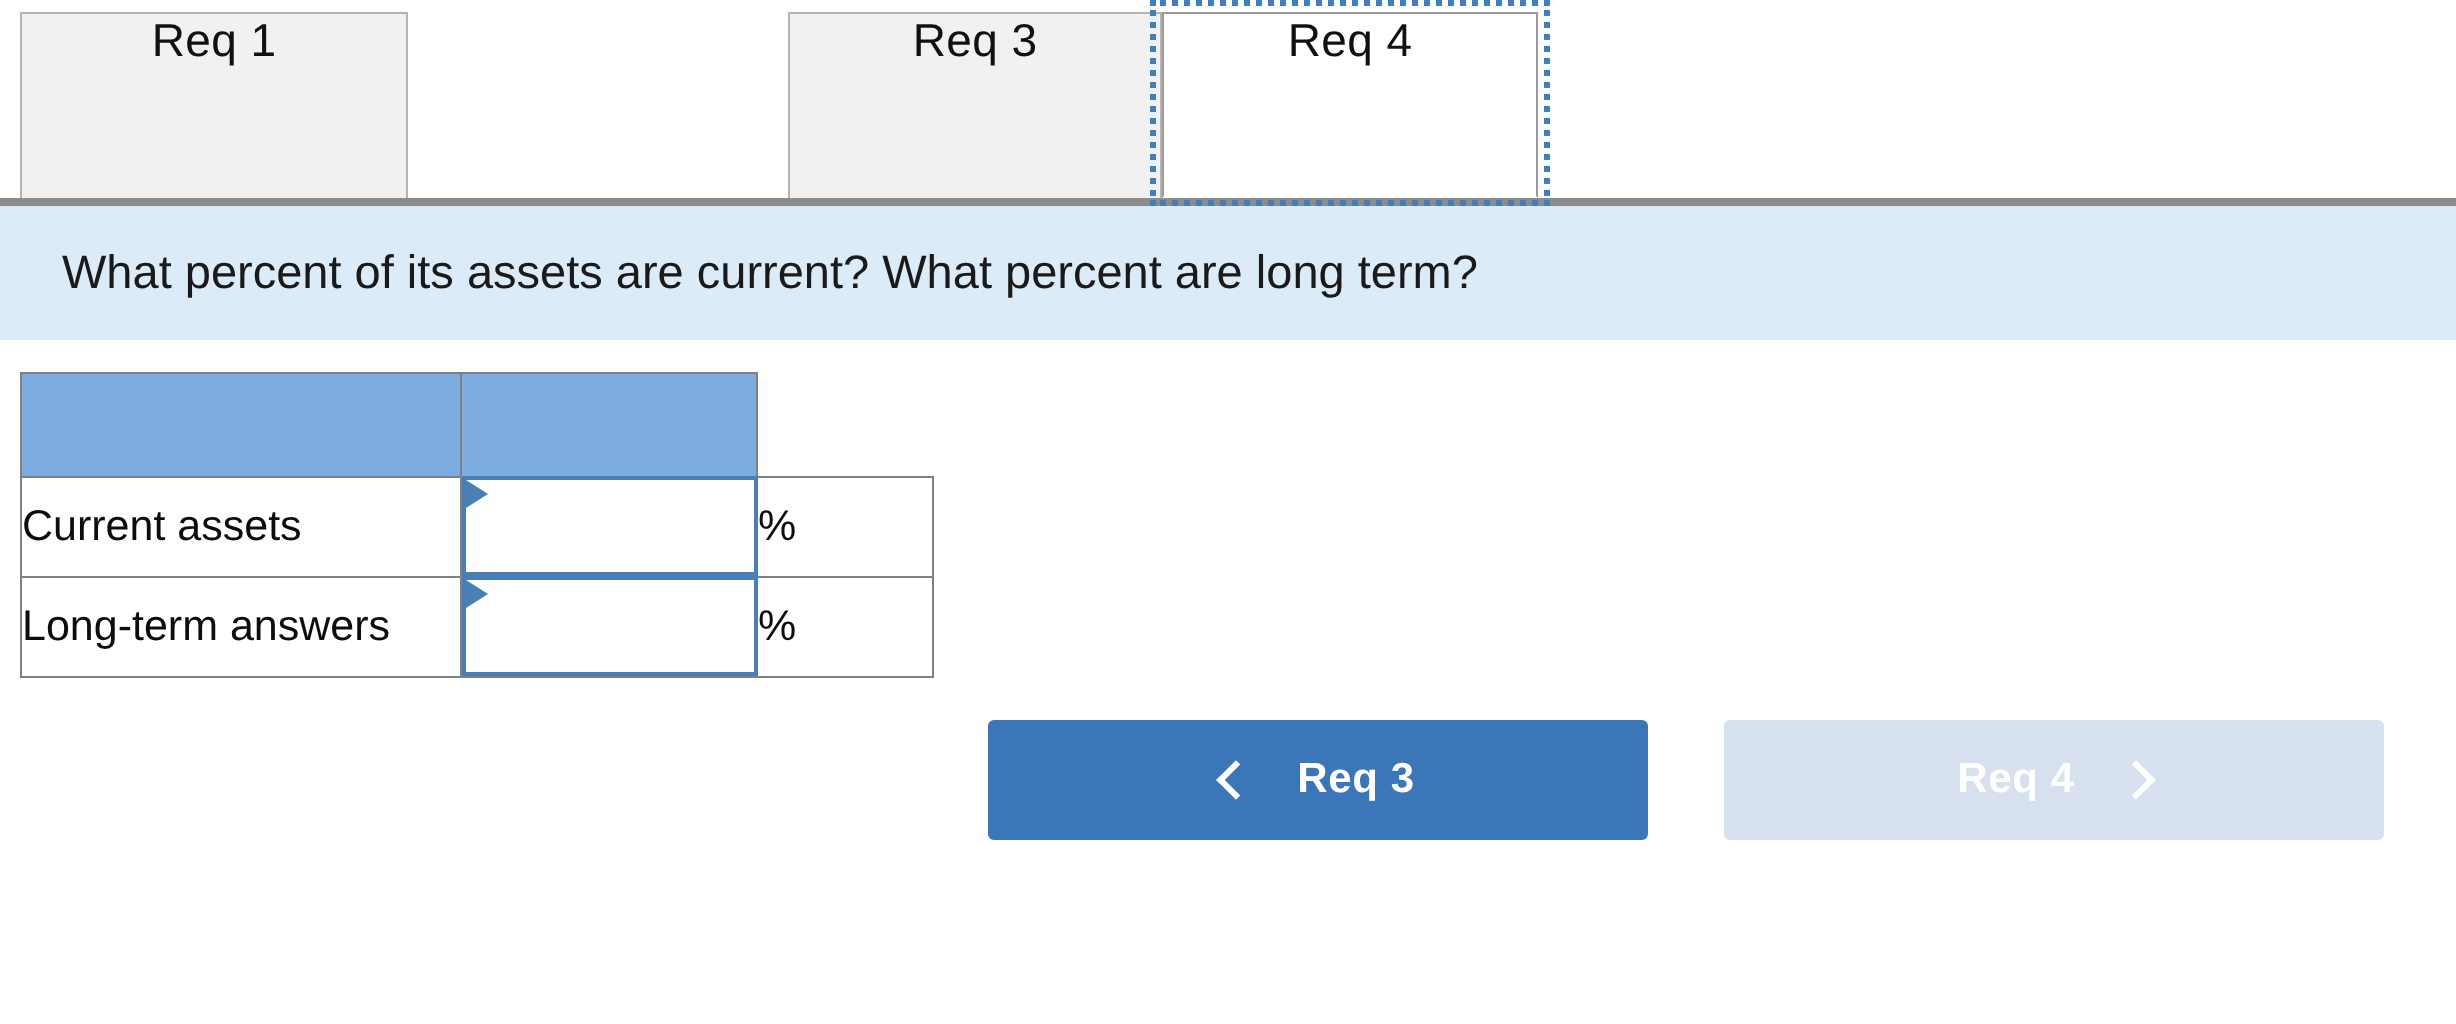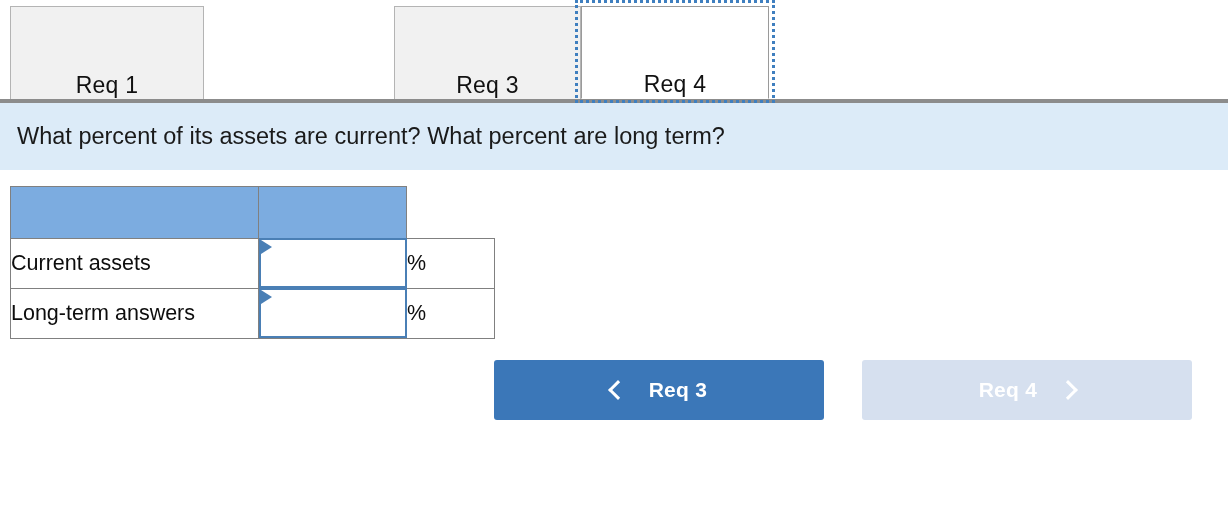--- a/index.html
+++ b/index.html
@@ -31,21 +31,21 @@
     width: 1228px;
     height: 4px;
     background: #8c8c8c;
   }
   .tab {
     position: absolute;
     top: 6px;
     height: 93px;
     box-sizing: border-box;
     display: flex;
-    align-items: flex-end;
+    align-items: flex-start;
     justify-content: center;
     font-size: 23px;
     color: #111111;
     background: #f1f1f1;
     border: 1px solid #b4b4b4;
     border-bottom: none;
     letter-spacing: .2px;
   }
   .tab.active {
     background: #ffffff;
@@ -69,21 +69,21 @@
   .question-banner {
     position: absolute;
     left: 0;
     top: 103px;
     width: 1228px;
     height: 67px;
     background: #dcebf8;
     display: flex;
     align-items: center;
     box-sizing: border-box;
-    padding-left: 17px;
+    padding-left: 31px;
     white-space: nowrap;
     overflow: hidden;
   }
   .question-text {
     font-size: 23.5px;
     color: #1a1a1a;
     letter-spacing: 0px;
   }
   .question-hint {
     font-size: 23.5px;
@@ -100,21 +100,21 @@
     border-collapse: collapse;
     table-layout: fixed;
   }
   .answer-table td {
     border: 1px solid #808080;
     padding: 0;
     height: 50px;
     box-sizing: border-box;
     background: #ffffff;
   }
-  .col-label   { width: 248px; }
+  .col-label   { width: 220px; }
   .col-input   { width: 148px; }
   .col-unit    { width: 88px;  }
 
   .header-row td {
     background: #7cace0;
     height: 52px;
     border: 1px solid #808080;
   }
 
   .cell-label {

